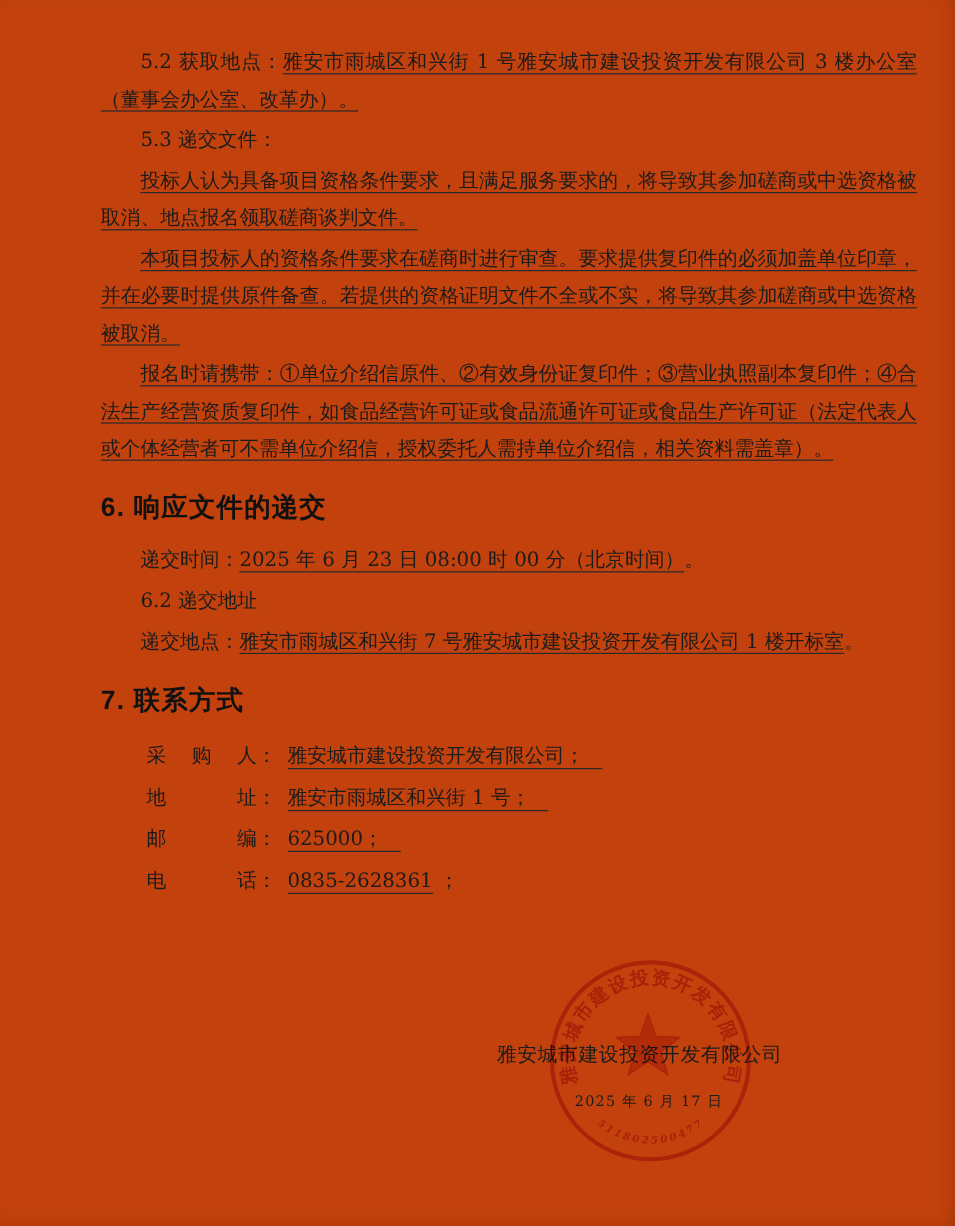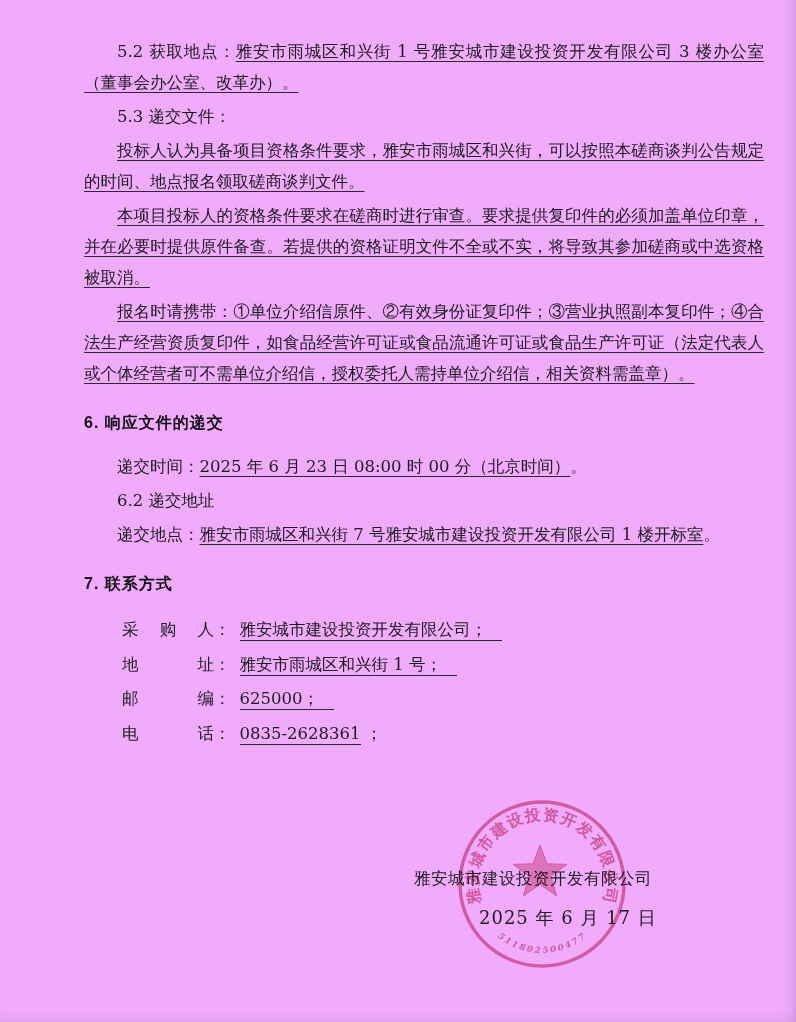--- a/index.html
+++ b/index.html
@@ -1,20 +1,20 @@
 <!DOCTYPE html>
 <html><head>
 <meta charset="utf-8">
 <style>
   * { margin:0; padding:0; box-sizing:border-box; }
   html,body { background:#ffffff; }
   .page {
     position:relative;
     width:796px; height:1022px;
-    background:#f0abfc;
+    background:#c2410c;
     overflow:hidden;
     font-family:"DejaVu Serif","Liberation Serif",serif;
     color:#1c1c1c;
     box-shadow: inset -10px 0 16px -12px rgba(0,0,0,.22),
                 inset 0 -10px 18px -14px rgba(0,0,0,.14);
   }
   .content {
     position:absolute; left:84px; top:36px; width:680px;
     font-size:16.5px;
     z-index:2;
@@ -27,21 +27,21 @@
   }
   .u {
     text-decoration:underline;
     text-underline-offset:4px;
     text-decoration-thickness:1px;
     text-decoration-color:#2a2a2a;
   }
   h2.sec {
     font-family:"Liberation Sans","DejaVu Sans",sans-serif;
     font-weight:700;
-    font-size:16px;
+    font-size:22px;
     letter-spacing:1px;
     color:#111;
     margin-top:19px;
     margin-bottom:13px;
     line-height:30px;
   }
   .contact { margin-top:14px; }
   .contact-row { line-height:34.5px; padding-left:38px; white-space:nowrap; }
   .contact-label {
     display:inline-block; width:92px;
@@ -54,21 +54,21 @@
     padding-bottom:1px;
   }
   .cv.pad { padding-right:15px; }
   .sig-company {
     position:absolute; left:414px; top:868px;
     font-size:16.5px; line-height:22px; z-index:2;
     letter-spacing:0.5px;
   }
   .sig-date {
     position:absolute; left:479px; top:907px;
-    font-size:18px; line-height:22px; z-index:2;
+    font-size:12px; line-height:22px; z-index:2;
     letter-spacing:1px;
   }
   .stamp {
     position:absolute; left:454px; top:796px;
     width:176px; height:176px;
     z-index:3;
     mix-blend-mode:multiply;
     opacity:0.88;
   }
   .stamp text {
@@ -80,21 +80,21 @@
 <body>
 
 <div class="page">
 
   <div class="content">
 
     <p class="body"><span>5.2 获取地点：</span><span class="u">雅安市雨城区和兴街 1 号雅安城市建设投资开发有限公司 3 楼办公室（董事会办公室、改革办）。</span></p>
 
     <p class="body">5.3 递交文件：</p>
 
-    <p class="body"><span class="u">投标人认为具备项目资格条件要求，雅安市雨城区和兴街，可以按照本磋商谈判公告规定的时间、地点报名领取磋商谈判文件。</span></p>
+    <p class="body"><span class="u">投标人认为具备项目资格条件要求，且满足服务要求的，将导致其参加磋商或中选资格被取消、地点报名领取磋商谈判文件。</span></p>
 
     <p class="body"><span class="u">本项目投标人的资格条件要求在磋商时进行审查。要求提供复印件的必须加盖单位印章，并在必要时提供原件备查。若提供的资格证明文件不全或不实，将导致其参加磋商或中选资格被取消。</span></p>
 
     <p class="body"><span class="u">报名时请携带：①单位介绍信原件、②有效身份证复印件；③营业执照副本复印件；④合法生产经营资质复印件，如食品经营许可证或食品流通许可证或食品生产许可证（法定代表人或个体经营者可不需单位介绍信，授权委托人需持单位介绍信，相关资料需盖章）。</span></p>
 
     <h2 class="sec">6. 响应文件的递交</h2>
 
 
     <p class="body"><span>递交时间：</span><span class="u">2025 年 6 月 23 日 08:00 时 00 分（北京时间）</span><span>。</span></p>
 

